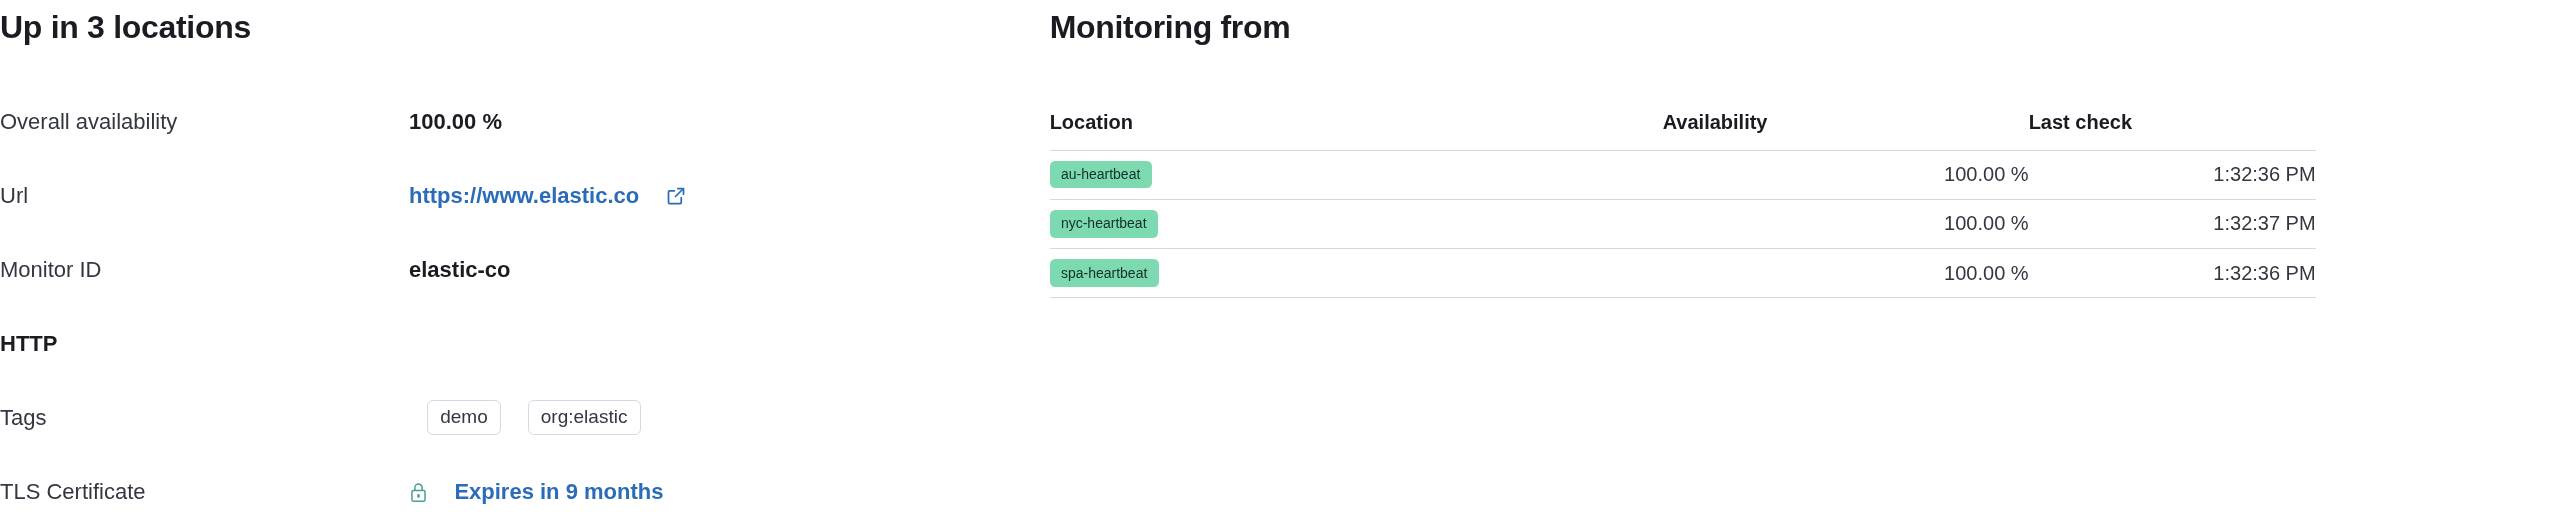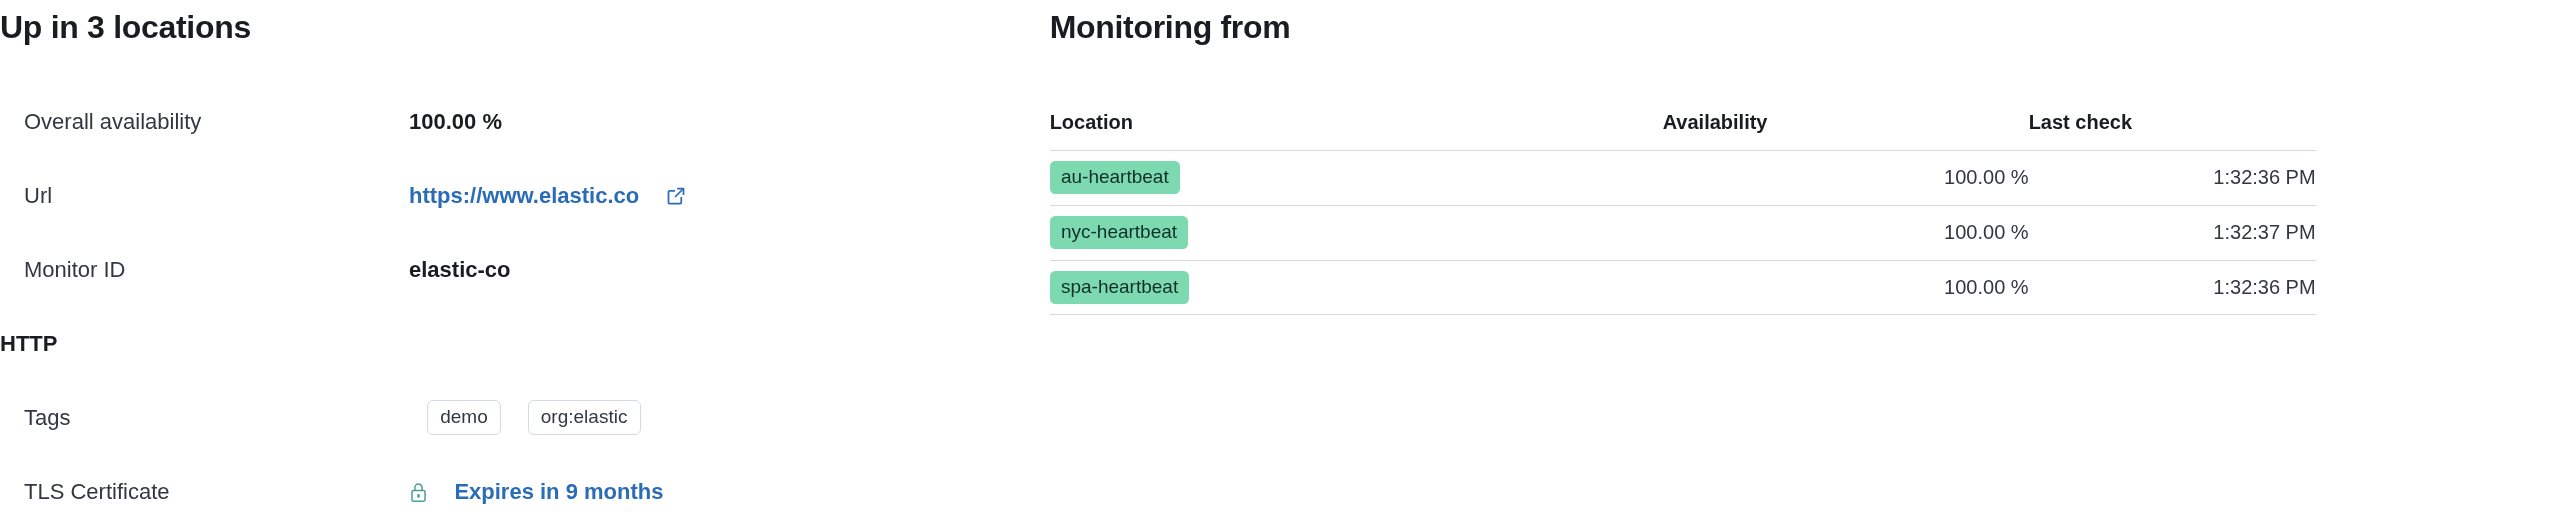--- a/index.html
+++ b/index.html
@@ -50,21 +50,20 @@
     height: 37px;
     margin-bottom: 37px;
   }
 
   .detail-label {
     width: 409px;
     font-size: 22px;
     font-weight: normal;
     color: #343741;
     line-height: 1;
-    padding-left: 24px;
   }
 
   .detail-value {
     font-size: 22px;
     font-weight: bold;
     color: #1a1c21;
     display: flex;
     align-items: center;
     line-height: 1;
   }
@@ -160,21 +159,21 @@
     text-align: left;
     padding-left: 0;
   }
 
   .loc-badge {
     display: inline-block;
     background: #7dd9b0;
     color: #10302a;
     border-radius: 5.2px;
     padding: 5.2px 11.3px 6.1px 11.3px;
-    font-size: 19px;
+    font-size: 14px;
     font-weight: normal;
     line-height: 1.15;
   }
 
   .col-availability { width: 366px; }
   .col-lastcheck { width: 287px; }
 </style>
 </head>
 <body>
 

